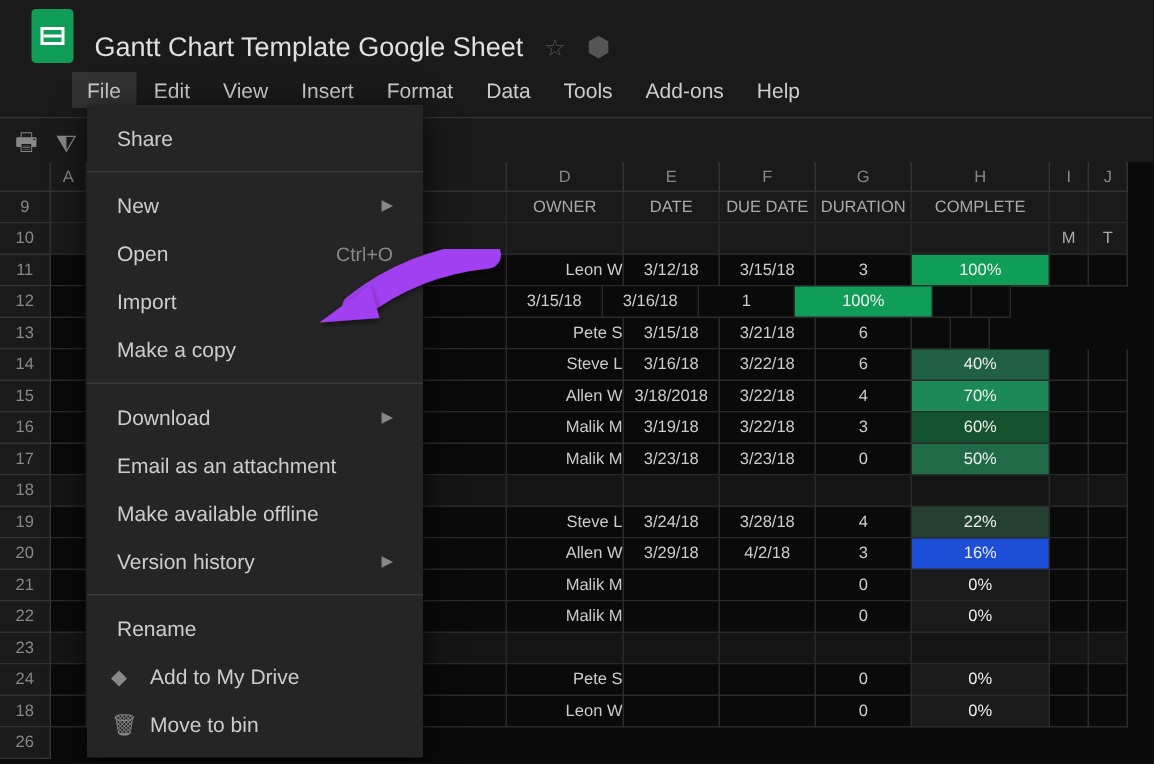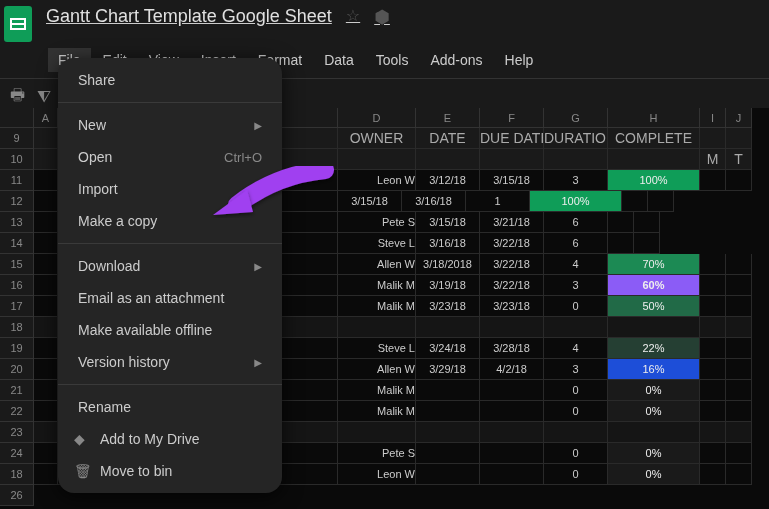--- a/index.html
+++ b/index.html
@@ -1,48 +1,48 @@
 <!DOCTYPE html>
 <html><head>
 <meta charset="utf-8">
 <style>
 * { box-sizing: border-box; margin: 0; padding: 0; font-family: Arial, sans-serif; }
 body { background: #1a1a1a; color: #ccc; width: 769px; height: 509px; overflow: hidden; position: relative; }
-.header { display: flex; align-items: flex-start; padding: 6px 4px; background: #1a1a1a; text-decoration: underline; }
+.header { display: flex; align-items: flex-end; padding: 6px 21px; background: #1a1a1a; }
 .logo { width: 28px; height: 36px; background: #0f9d58; border-radius: 3px; display: flex; align-items: center; justify-content: center; margin-right: 14px; }
 .logo-inner { width: 16px; height: 12px; border: 2px solid #fff; position: relative; }
 .logo-inner::before { content:''; position:absolute; top:3px; left:0; right:0; border-top:2px solid #fff; }
 .title { font-size: 18px; color: #e0e0e0; font-weight: 400; }
 .star { margin-left: 14px; color: #555; font-size: 16px; }
 .drive-icon { margin-left: 14px; color: #555; font-size: 18px; }
 .menubar { display: flex; padding: 0 48px 6px 48px; gap: 2px; background: #1a1a1a; border-bottom: 1px solid #333; }
 .menu-item { padding: 4px 10px; font-size: 14px; color: #ccc; cursor: pointer; }
 .menu-item.active { background: #333; }
 .toolbar { display: flex; align-items: center; padding: 4px 10px; gap: 12px; background: #1a1a1a; border-bottom: 1px solid #333; height: 36px; }
 .tool-icon { color: #888; font-size: 16px; }
 .formula-bar { padding: 3px 10px; font-size: 12px; color: #666; border-bottom: 1px solid #333; font-style: italic; }
 
-.dropdown { position: absolute; top: 58px; left: 58px; width: 224px; background: #252525; box-shadow: 0 4px 20px rgba(0,0,0,0.7); z-index: 100; padding: 6px 0; border-radius: 16px; }
+.dropdown { position: absolute; top: 70px; left: 58px; width: 224px; background: #252525; box-shadow: 0 4px 20px rgba(0,0,0,0.7); z-index: 100; padding: 6px 0; }
 .dd-item { padding: 8px 20px; font-size: 14px; color: #ccc; cursor: pointer; display: flex; justify-content: space-between; align-items: center; }
 .dd-sep { border-top: 1px solid #3a3a3a; margin: 6px 0; }
 .dd-shortcut { color: #888; font-size: 13px; margin-left: 46px; }
 .dd-arrow { color: #888; font-size: 10px; }
 .dd-icon { margin-right: 10px; color: #888; font-size: 14px; width: 16px; display: inline-block; }
 .dd-item-with-icon { padding: 8px 20px 8px 16px; font-size: 14px; color: #ccc; cursor: pointer; display: flex; align-items: center; }
 
 .sheet { position: absolute; top: 108px; left: 0; right: 0; bottom: 0; background: #0a0a0a; }
 .col-headers { display: flex; position: absolute; top: 0; left: 0; height: 20px; background: #1a1a1a; }
 .corner { width: 34px; height: 20px; background: #1a1a1a; border-right: 1px solid #333; border-bottom: 1px solid #333; }
 .col-h { text-align: center; font-size: 11px; color: #888; border-right: 1px solid #333; border-bottom: 1px solid #333; line-height: 20px; background: #1a1a1a; }
 .row-headers { position: absolute; top: 20px; left: 0; width: 34px; }
 .row-h { height: 21px; text-align: center; font-size: 11px; color: #888; border-right: 1px solid #333; border-bottom: 1px solid #333; line-height: 21px; background: #1a1a1a; }
 .grid { position: absolute; top: 20px; left: 34px; }
 .row { display: flex; height: 21px; }
 .cell { border-right: 1px solid #2a2a2a; border-bottom: 1px solid #2a2a2a; font-size: 11px; color: #ccc; text-align: center; line-height: 21px; overflow: hidden; white-space: nowrap; background: #0a0a0a; }
-.cell.header-cell { background: #1a1a1a; color: #aaa; font-size: 14px; }
+.cell.header-cell { background: #1a1a1a; color: #aaa; font-size: 11px; }
 .cell.owner { text-align: right; padding-left: 6px; }
 .cell.complete { color: #eee; }
 .row.section-gap .cell { background: #151515; }
 
 .arrow-callout { position: absolute; top: 160px; left: 205px; width: 130px; height: 70px; z-index: 200; pointer-events: none; }
 
 .col-A { width: 24px; } .col-B { width: 280px; } .col-D { width: 78px; } .col-E { width: 64px; } .col-F { width: 64px; } .col-G { width: 64px; } .col-H { width: 92px; } .col-I { width: 26px; } .col-J { width: 26px; }
 </style>
 </head>
 <body>
@@ -161,20 +161,21 @@
         <div class="cell col-I"></div>
         <div class="cell col-J"></div>
       </div>
       <div class="row">
         <div class="cell col-A"></div>
         <div class="cell col-B"></div>
         <div class="cell col-D owner">Steve L</div>
         <div class="cell col-E">3/16/18</div>
         <div class="cell col-F">3/22/18</div>
         <div class="cell col-G">6</div>
+        <div class="cell col-H complete" style="background: rgb(33, 96, 67);">40%</div>
         <div class="cell col-I"></div>
         <div class="cell col-J"></div>
       </div>
       <div class="row">
         <div class="cell col-A"></div>
         <div class="cell col-B"></div>
         <div class="cell col-D owner">Allen W</div>
         <div class="cell col-E">3/18/2018</div>
         <div class="cell col-F">3/22/18</div>
         <div class="cell col-G">4</div>
@@ -182,21 +183,21 @@
         <div class="cell col-I"></div>
         <div class="cell col-J"></div>
       </div>
       <div class="row">
         <div class="cell col-A"></div>
         <div class="cell col-B"></div>
         <div class="cell col-D owner">Malik M</div>
         <div class="cell col-E">3/19/18</div>
         <div class="cell col-F">3/22/18</div>
         <div class="cell col-G">3</div>
-        <div class="cell col-H complete" style="background: #8b5cf6; font-weight: bold;">60%</div>
+        <div class="cell col-H complete" style="background: #14532d;">60%</div>
         <div class="cell col-I"></div>
         <div class="cell col-J"></div>
       </div>
       <div class="row">
         <div class="cell col-A"></div>
         <div class="cell col-B"></div>
         <div class="cell col-D owner">Malik M</div>
         <div class="cell col-E">3/23/18</div>
         <div class="cell col-F">3/23/18</div>
         <div class="cell col-G">0</div>

